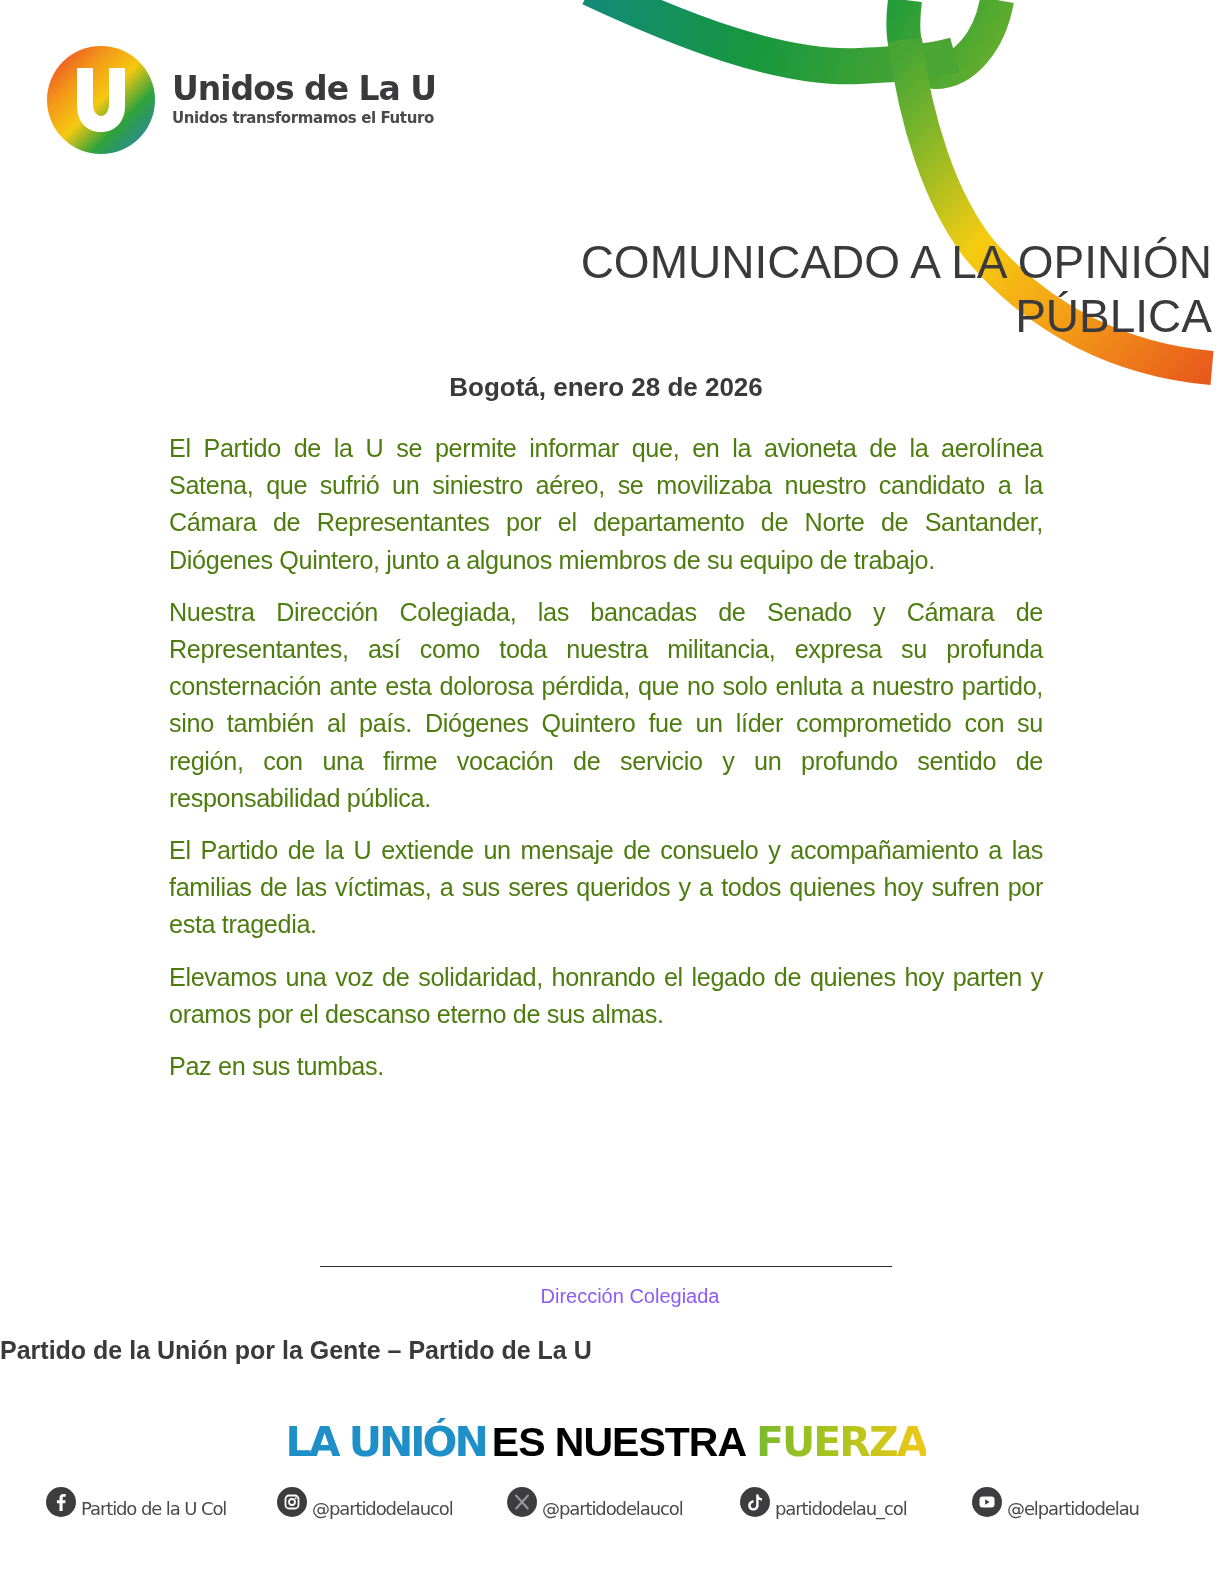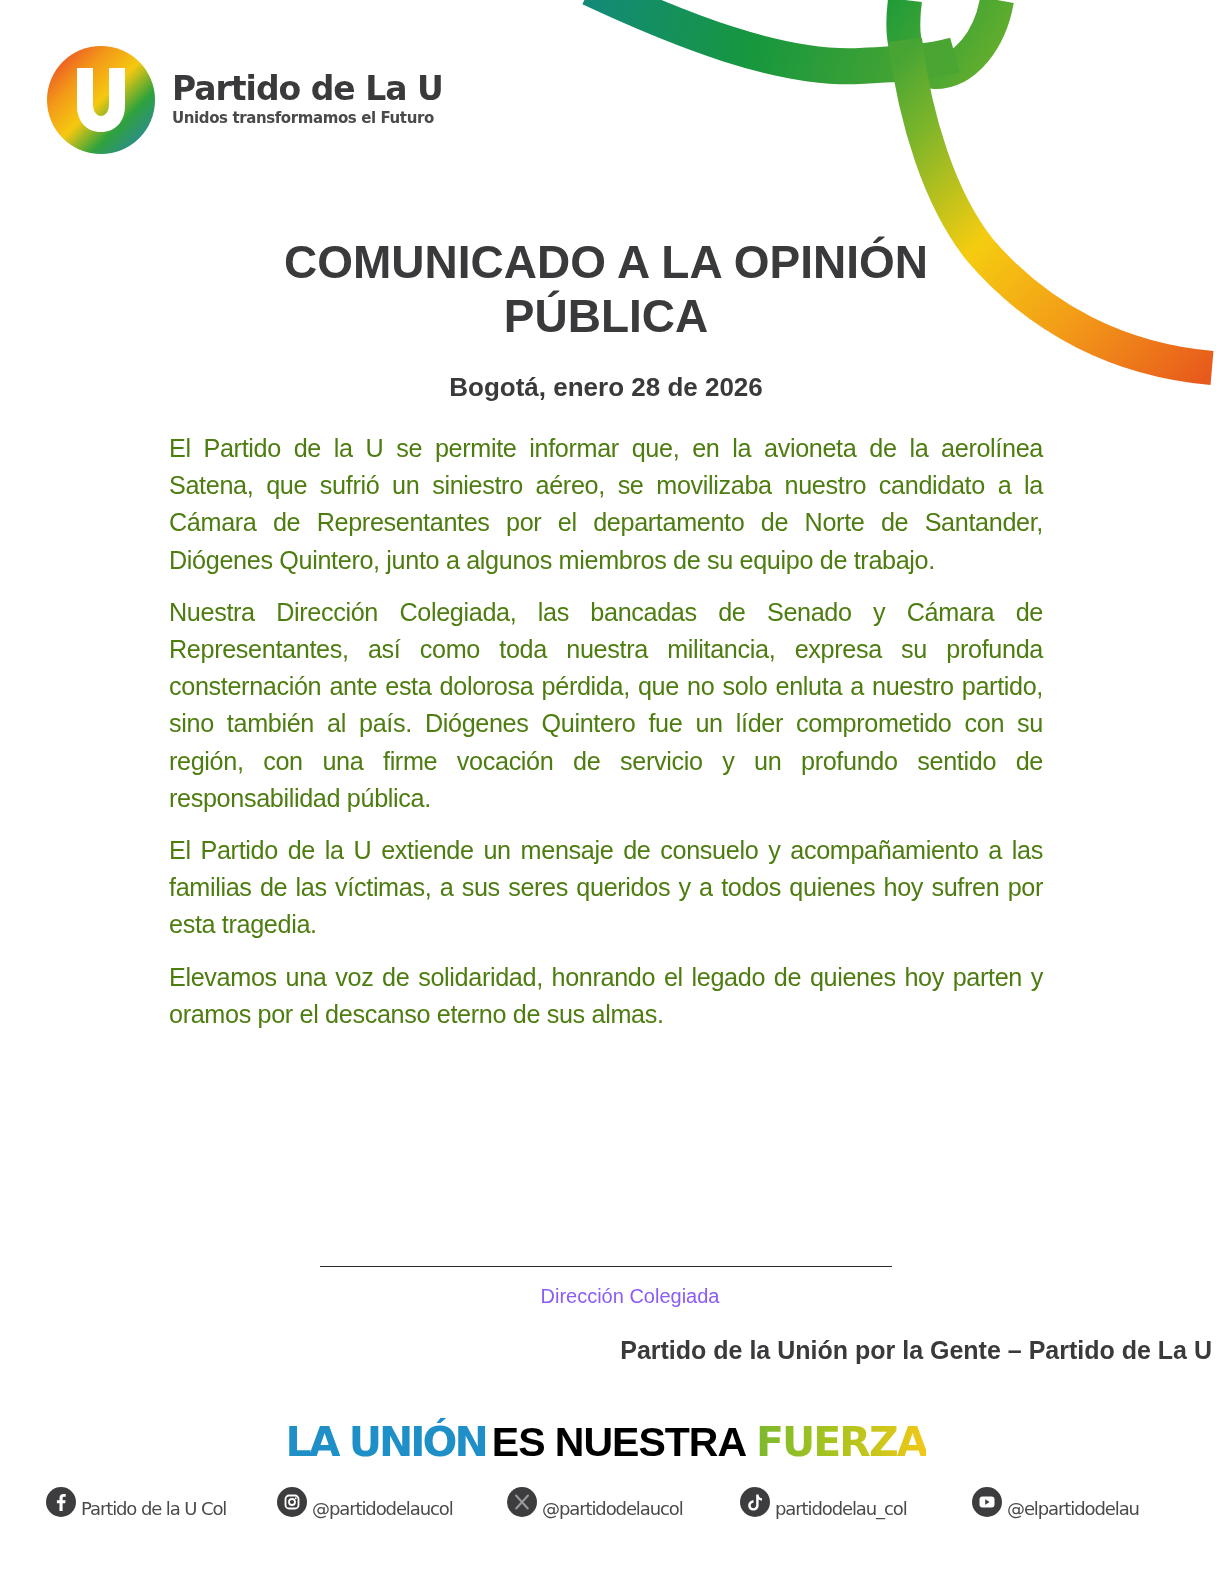--- a/index.html
+++ b/index.html
@@ -56,22 +56,22 @@
       letter-spacing: -0.4px;
       line-height: 18px;
       margin-top: 1px;
     }
     
     .title {
       position: absolute;
       left: 0;
       top: 235px;
       width: 1212px;
-      text-align: center;
-      font-weight: bold;
+      text-align: right;
+      font-weight: normal;
       font-size: 46px;
       line-height: 54px;
       color: #3a3a3c;
       letter-spacing: 0px;
     }
     .date {
       position: absolute;
       left: 0;
       top: 371px;
       width: 1212px;
@@ -114,21 +114,21 @@
       font-size: 20px;
       line-height: 32px;
       color: #8b5cf6;
       padding-left: 24px;
     }
     .sig-org {
       position: absolute;
       left: 0;
       top: 1334px;
       width: 1212px;
-      text-align: right;
+      text-align: left;
       font-weight: bold;
       font-size: 25px;
       line-height: 32px;
       color: #3a3a3c;
     }
     
     .slogan {
       position: absolute;
       left: 0;
       top: 1418px;
@@ -237,37 +237,38 @@
         <stop offset="0.3" stop-color="#f39a18"></stop>
         <stop offset="0.5" stop-color="#f5c810"></stop>
         <stop offset="0.7" stop-color="#2fa23c"></stop>
         <stop offset="1" stop-color="#2a7ec4"></stop>
       </linearGradient>
     </defs>
     <circle cx="54" cy="54" r="54" fill="url(#lg)"></circle>
     <path d="M 30 22 L 46 22 L 46 58 C 46 66, 50 70, 54 70 C 58 70, 62 66, 62 58 L 62 22 L 78 22 L 78 60 C 78 76, 68 86, 54 86 C 40 86, 30 76, 30 60 Z" fill="#ffffff"></path>
   </svg>
   <div class="logo-text">
-    <div class="logo-name">Partido de La U</div>
+    <div class="logo-name">Unidos de La U</div>
     <div class="logo-tagline">Unidos transformamos el Futuro</div>
   </div>
 </div>
 
 <div class="title">
   <div>COMUNICADO A LA OPINIÓN</div>
   <div>PÚBLICA</div>
 </div>
 
 <div class="date">Bogotá, enero 28 de 2026</div>
 
 <div class="body-text">
   <p>El Partido de la U se permite informar que, en la avioneta de la aerolínea Satena, que sufrió un siniestro aéreo, se movilizaba nuestro candidato a la Cámara de Representantes por el departamento de Norte de Santander, Diógenes Quintero, junto a algunos miembros de su equipo de trabajo.</p>
   <p>Nuestra Dirección Colegiada, las bancadas de Senado y Cámara de Representantes, así como toda nuestra militancia, expresa su profunda consternación ante esta dolorosa pérdida, que no solo enluta a nuestro partido, sino también al país. Diógenes Quintero fue un líder comprometido con su región, con una firme vocación de servicio y un profundo sentido de responsabilidad pública.</p>
   <p>El Partido de la U extiende un mensaje de consuelo y acompañamiento a las familias de las víctimas, a sus seres queridos y a todos quienes hoy sufren por esta tragedia.</p>
   <p>Elevamos una voz de solidaridad, honrando el legado de quienes hoy parten y oramos por el descanso eterno de sus almas.</p>
+  <p>Paz en sus tumbas.</p>
 </div>
 
 <div class="sig-line"></div>
 <div class="sig-role">Dirección Colegiada</div>
 <div class="sig-org">Partido de la Unión por la Gente – Partido de La U</div>
 
 <div class="slogan">
   <span class="s1">LA UNIÓN</span><span class="s2">ES NUESTRA</span><span class="s3">FUERZA</span>
 </div>
 

